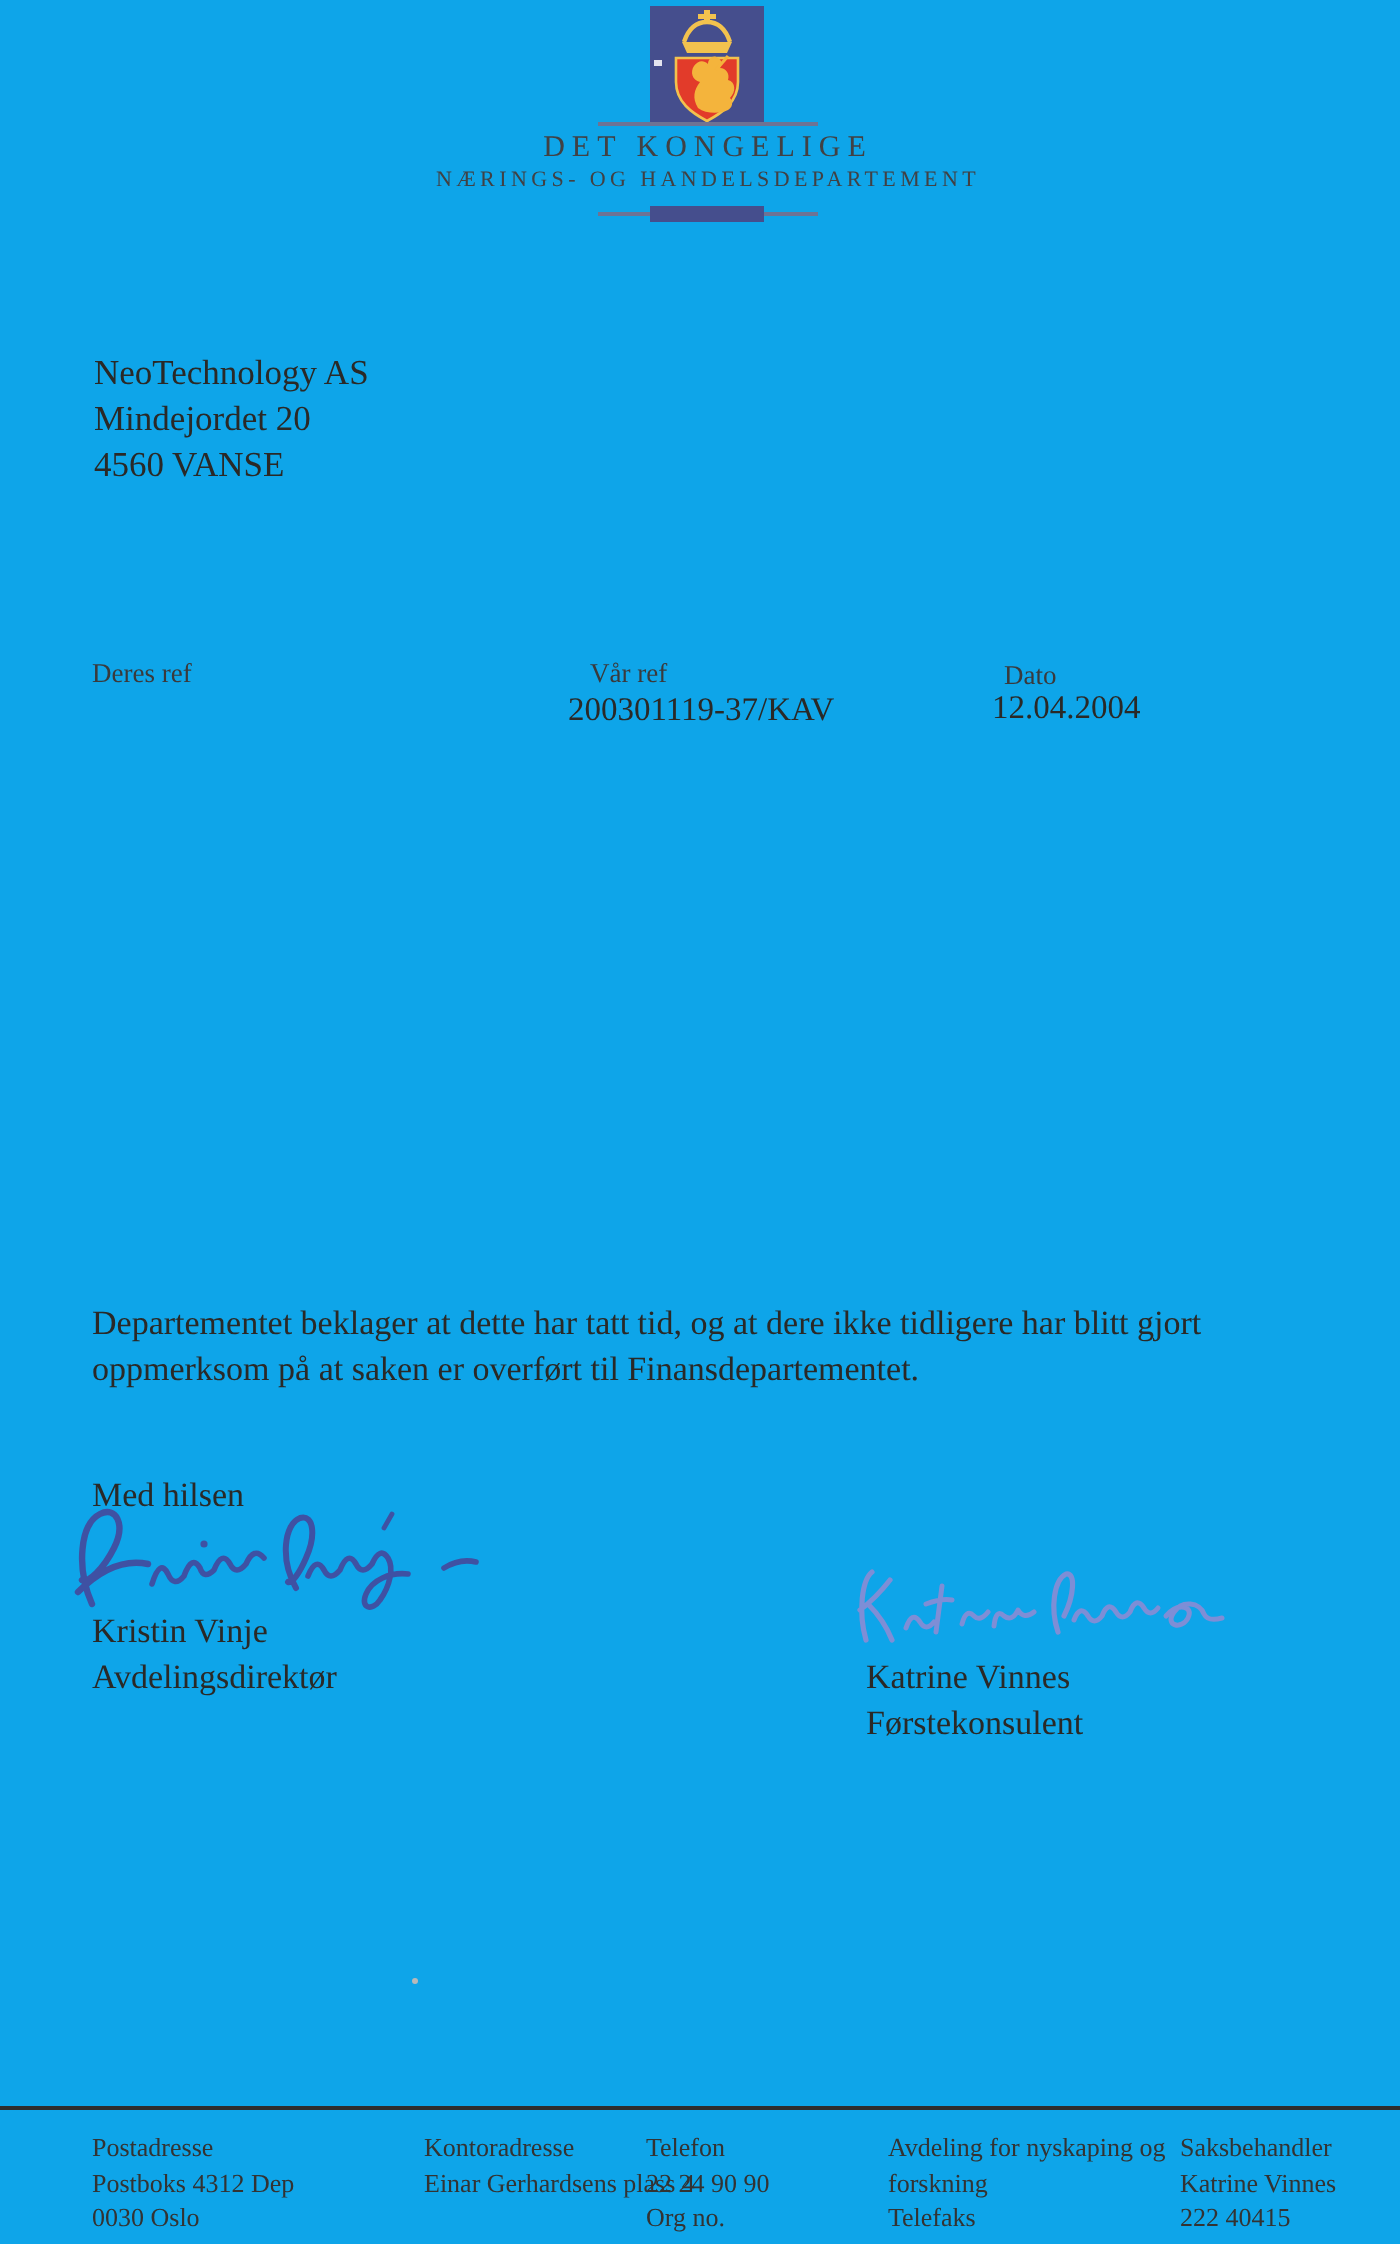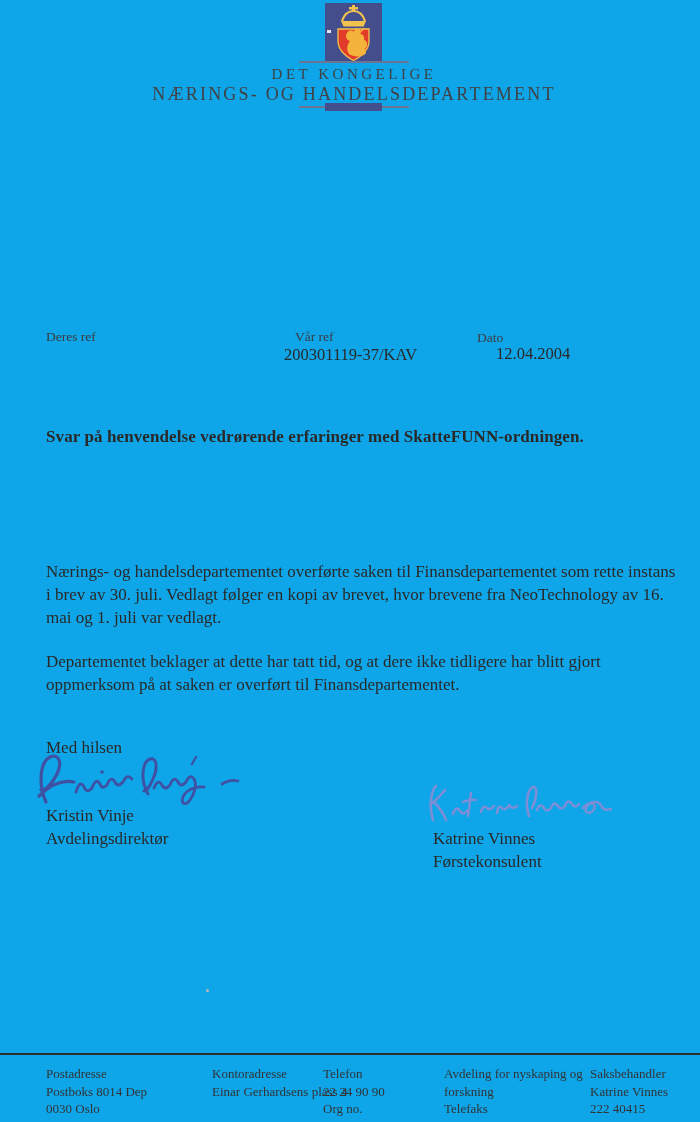--- a/index.html
+++ b/index.html
@@ -15,32 +15,32 @@
   .abs{position:absolute;}
 
   
   .emblem{left:325px;top:3px;width:57px;height:59px;}
   .rule-thin{height:2px;background:#6e7394;}
   .rule-top{left:299px;top:61px;width:110px;}
   .rule-bottom{left:299px;top:106px;width:110px;}
   .bottom-bar{left:325px;top:103px;width:57px;height:8px;background:#454e8d;}
   .mast-title{left:150px;width:408px;text-align:center;color:#414144;}
   .mast-line1{top:66px;font-size:15px;letter-spacing:3.5px;}
-  .mast-line2{top:84px;font-size:18px;letter-spacing:2.2px;}
+  .mast-line2{top:84px;font-size:11px;letter-spacing:2.2px;}
 
   
   .recipient{left:47px;top:175px;font-size:17.5px;line-height:23px;}
 
   
   .ref-label{font-size:13.5px;color:#3a3a3c;}
   .ref-value{font-size:16.5px;}
   .deres-ref-label{left:46px;top:329px;}
   .var-ref-label{left:295px;top:329px;}
   .var-ref-value{left:284px;top:345px;}
-  .dato-label{left:477px;top:330px;}
+  .dato-label{left:502px;top:330px;}
   .dato-value{left:496px;top:344px;}
 
   
   .subject{left:46px;top:427px;width:633px;font-size:17px;font-weight:bold;letter-spacing:0.1px;}
   .para{left:46px;width:633px;font-size:17px;line-height:23px;}
   .para1{top:469px;}
   .para2{top:560px;}
   .para3{top:650px;}
   .closing{left:46px;top:738px;font-size:17px;}
 
@@ -89,30 +89,33 @@
   </div>
 
   <div class="abs rule-thin rule-top"></div>
 
   <div class="abs mast-title mast-line1">DET KONGELIGE</div>
   <div class="abs mast-title mast-line2">NÆRINGS- OG HANDELSDEPARTEMENT</div>
 
   <div class="abs rule-thin rule-bottom"></div>
   <div class="abs bottom-bar"></div>
 
+  <div class="abs recipient">
+    <div>NeoTechnology AS</div>
+    <div>Mindejordet 20</div>
+    <div>4560 VANSE</div>
+  </div>
 
   <div class="abs ref-label deres-ref-label">Deres ref</div>
   <div class="abs ref-label var-ref-label">Vår ref</div>
   <div class="abs ref-value var-ref-value">200301119-37/KAV</div>
   <div class="abs ref-label dato-label">Dato</div>
   <div class="abs ref-value dato-value">12.04.2004</div>
 
-  <div class="abs subject">Svar på henvendelse vedrørende erfaringer med SkatteFUNN-ordningen.</div>
 
-  <div class="abs para para2">Nærings- og handelsdepartementet overførte saken til Finansdepartementet som rette instans i brev av 30. juli. Vedlagt følger en kopi av brevet, hvor brevene fra NeoTechnology av 16. mai og 1. juli var vedlagt.</div>
   <div class="abs para para3">Departementet beklager at dette har tatt tid, og at dere ikke tidligere har blitt gjort oppmerksom på at saken er overført til Finansdepartementet.</div>
 
   <div class="abs closing">Med hilsen</div>
 
   <div class="abs sig1">
     <svg width="208" height="62" viewBox="0 0 208 62" xmlns="http://www.w3.org/2000/svg" fill="none" stroke-linecap="round" stroke-linejoin="round">
       <path d="M10,52 C2,34 4,12 14,7 C22,3 27,12 21,24 C16,34 8,42 5,40 M3,46 C12,37 24,29 38,32" stroke-width="3.2" stroke="#3f51a3"></path>
       <path d="M40,42 q4,-13 8,-5 q3,7 8,1 q4,-11 8,-4 q2,6 7,1 q4,-10 8,-3 q3,6 8,0 q4,-9 9,-3" stroke-width="2.8" stroke="#3f51a3"></path>
       <circle cx="66" cy="22" r="1.8" fill="#3f51a3"></circle>
       <path d="M112,44 C104,30 106,12 114,9 C121,7 122,18 117,29 C114,36 110,42 108,41" stroke-width="3" stroke="#3f51a3"></path>
@@ -135,21 +138,21 @@
 
   <div class="abs sig-name name2">Katrine Vinnes</div>
   <div class="abs sig-name title2">Førstekonsulent</div>
 
   <div class="abs speck"></div>
 
   <div class="abs footer-rule"></div>
 
   <div class="abs fcol fcol1">
     <div>Postadresse</div>
-    <div>Postboks 8014 Dep</div>
+    <div>Postboks 4312 Dep</div>
     <div>0030 Oslo</div>
     <div>www.nhd.no</div>
   </div>
 
   <div class="abs fcol fcol2">
     <div>Kontoradresse</div>
     <div>Einar Gerhardsens plass 4</div>
   </div>
 
   <div class="abs fcol fcol3">

